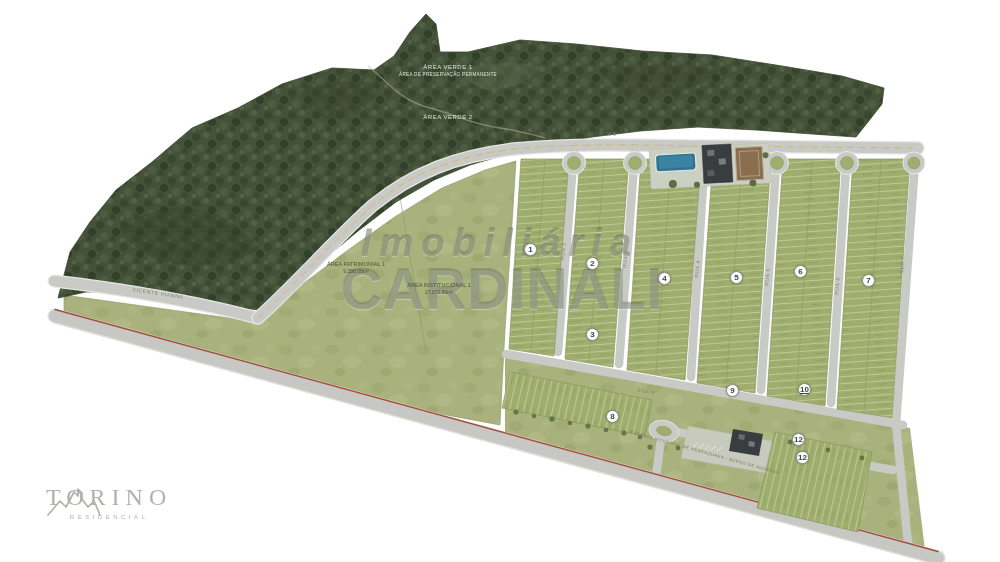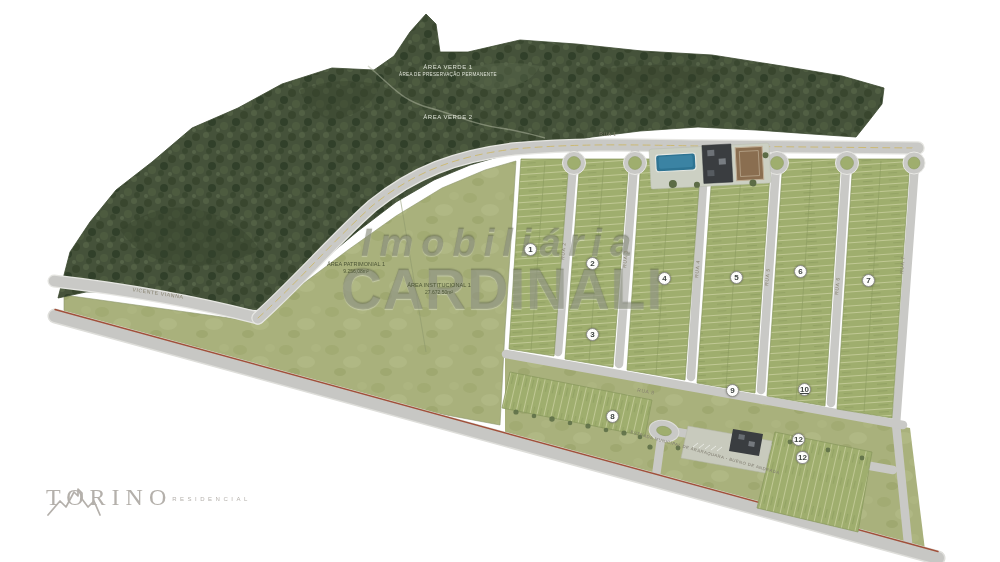--- a/index.html
+++ b/index.html
@@ -17,21 +17,21 @@
        text-shadow:0 1px 1px rgba(255,255,255,.32),0 -1px 1px rgba(50,55,40,.18);text-align:center;}
   .greenlbl{color:rgba(235,239,229,.92);}
   .darklbl{color:#4d5636;}
   .q{position:absolute;width:13px;height:13px;border-radius:50%;background:#fdfdfb;
      border:1px solid #8f8f8a;box-shadow:0 0 2px rgba(0,0,0,.4);
      font:bold 8px/11px "Liberation Sans",sans-serif;text-align:center;color:#3f4542;
      box-sizing:border-box;}
   .rua{position:absolute;font-size:5px;color:#87826f;letter-spacing:.6px;white-space:nowrap;
        text-align:center;width:40px;}
   #logo{position:absolute;left:46px;top:484px;display:flex;align-items:center;gap:10px;}
-  #logo .txt{display:flex;flex-direction:row;align-items:center;}
+  #logo .txt{display:flex;flex-direction:column;align-items:center;}
   #logo .title{font-family:"Liberation Serif",serif;font-size:24px;font-weight:400;
                letter-spacing:6px;color:#b4b0ab;}
   #logo .sub{font-size:6px;letter-spacing:3.5px;color:#b4b0ab;margin-top:3px;}
 </style>
 </head>
 <body>
 
 <div class="stage">
 
 <svg width="1000" height="562" viewBox="0 0 1000 562">

